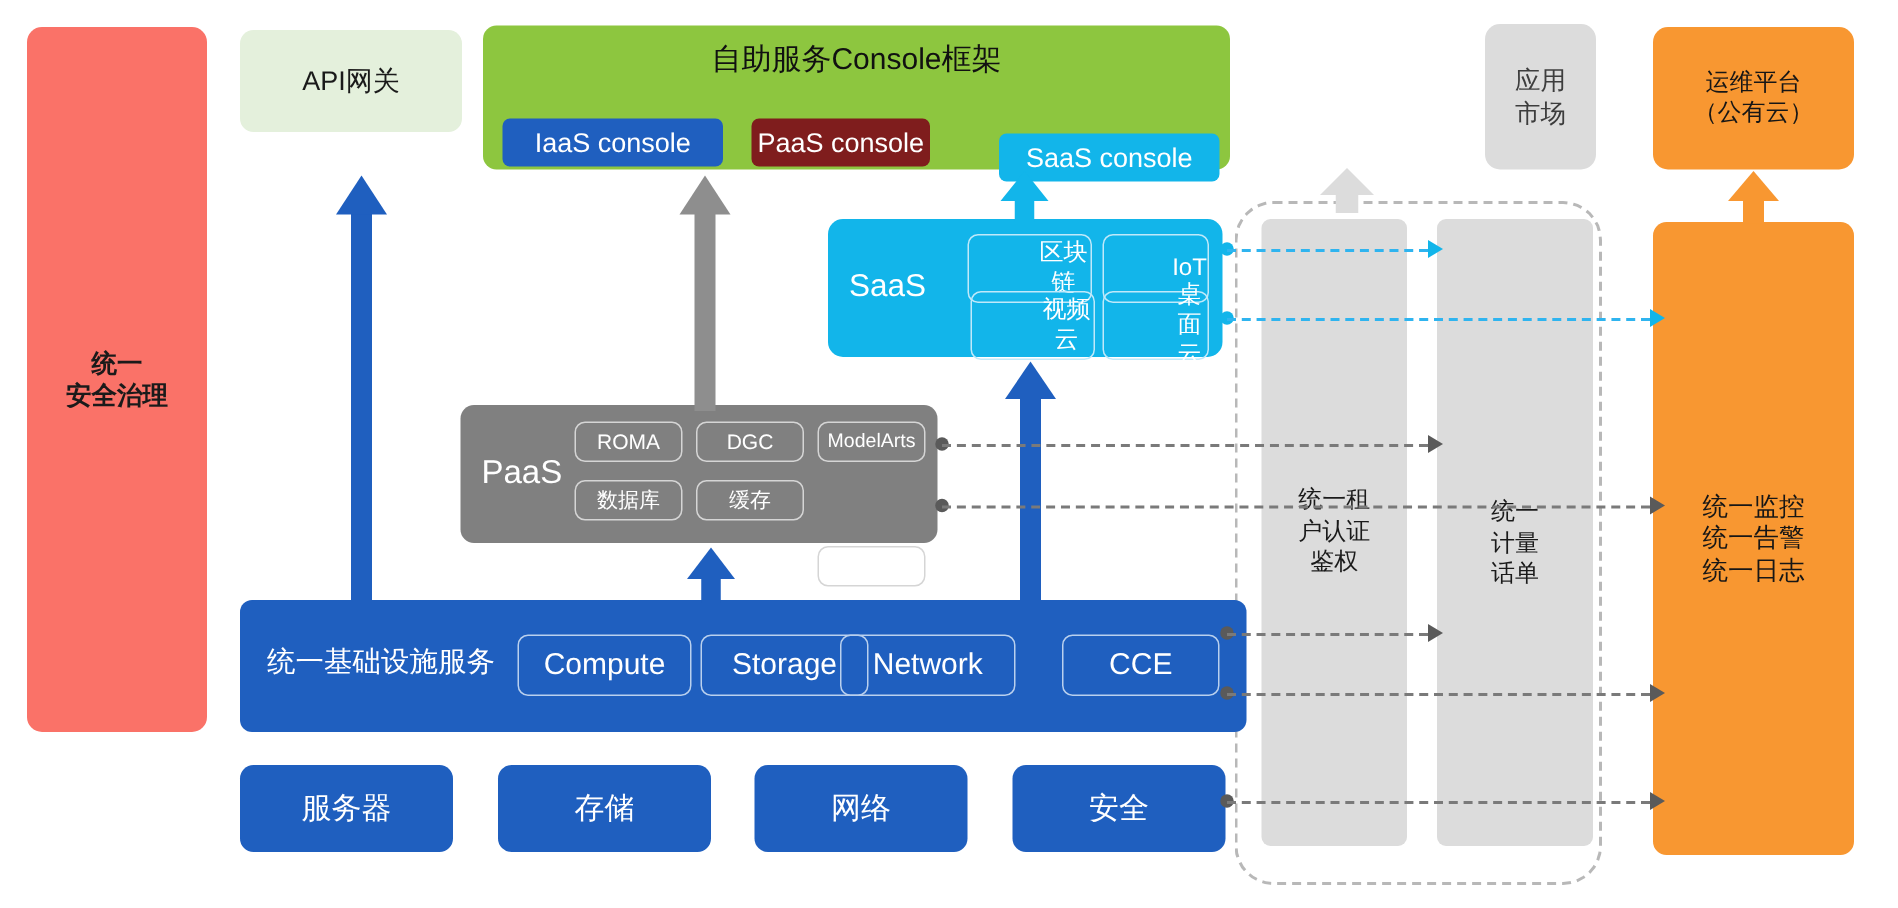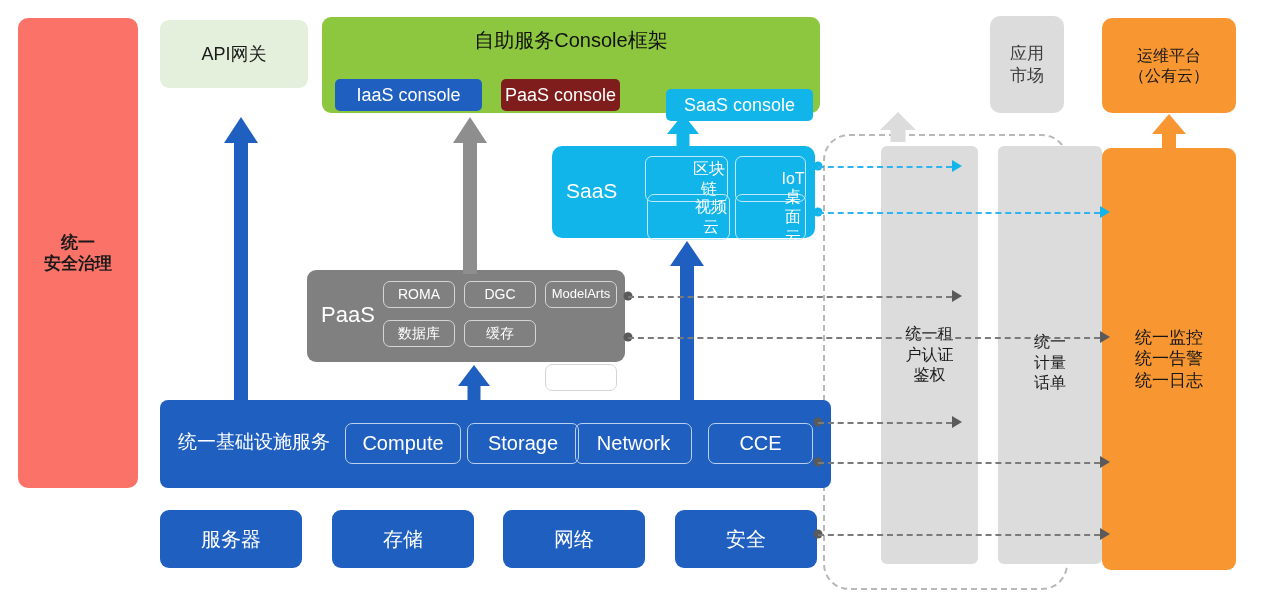--- a/index.html
+++ b/index.html
@@ -188,21 +188,21 @@
     border-radius: 7px;
     color: #ffffff;
     font-size: 20px;
     display: flex;
     align-items: center;
     justify-content: center;
     box-sizing: border-box;
   }
   .ic-1 { left: 185px; width: 116px; }
   .ic-2 { left: 307px; width: 112px; }
-  .ic-3 { left: 415px; width: 117px; }
+  .ic-3 { left: 400px; width: 117px; }
   .ic-4 { left: 548px; width: 105px; }
 
   
   .hw {
     top: 510px; height: 58px;
     background: #1f5fbf;
     border-radius: 9px;
     color: #ffffff;
     font-size: 20px;
   }
@@ -224,21 +224,20 @@
     top: 146px; height: 418px;
     background: #dcdcdc;
     border-radius: 6px;
     display: flex;
     align-items: center;
     justify-content: center;
     color: #1a1a1a;
     font-size: 16px;
     line-height: 1.3;
     text-align: center;
-    margin-left: 40px;
   }
   .grey-bar-1 { left: 841px; width: 97px; }
   .grey-bar-2 { left: 958px; width: 104px; }
   .grey-bar-1 .gb-text { position: relative; top: 0px; }
   .grey-bar-2 .gb-text { position: relative; top: 8px; }
 
   
   .arrow-up {
     position: absolute;
   }

